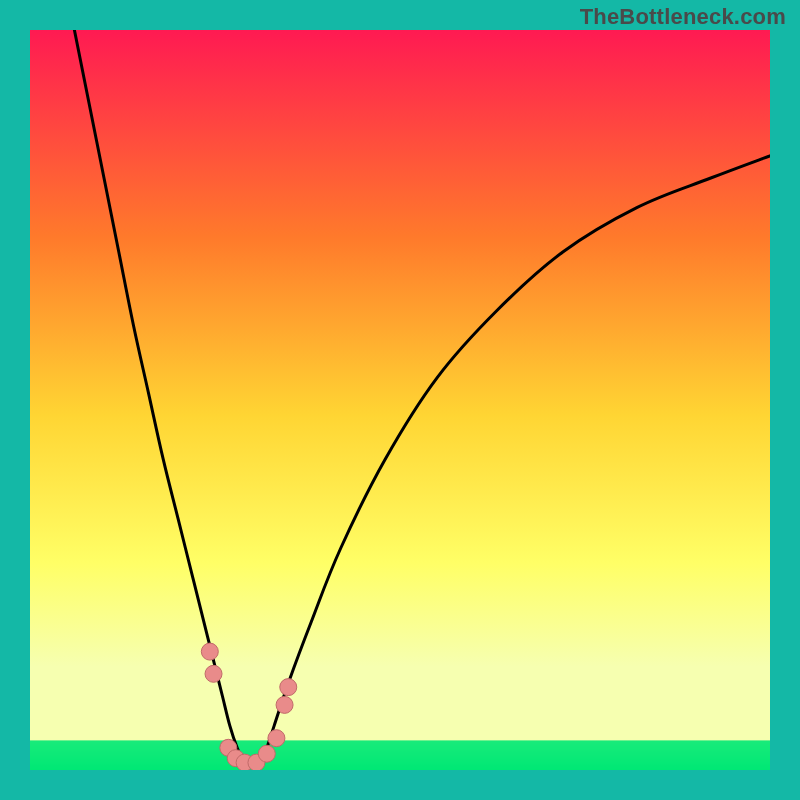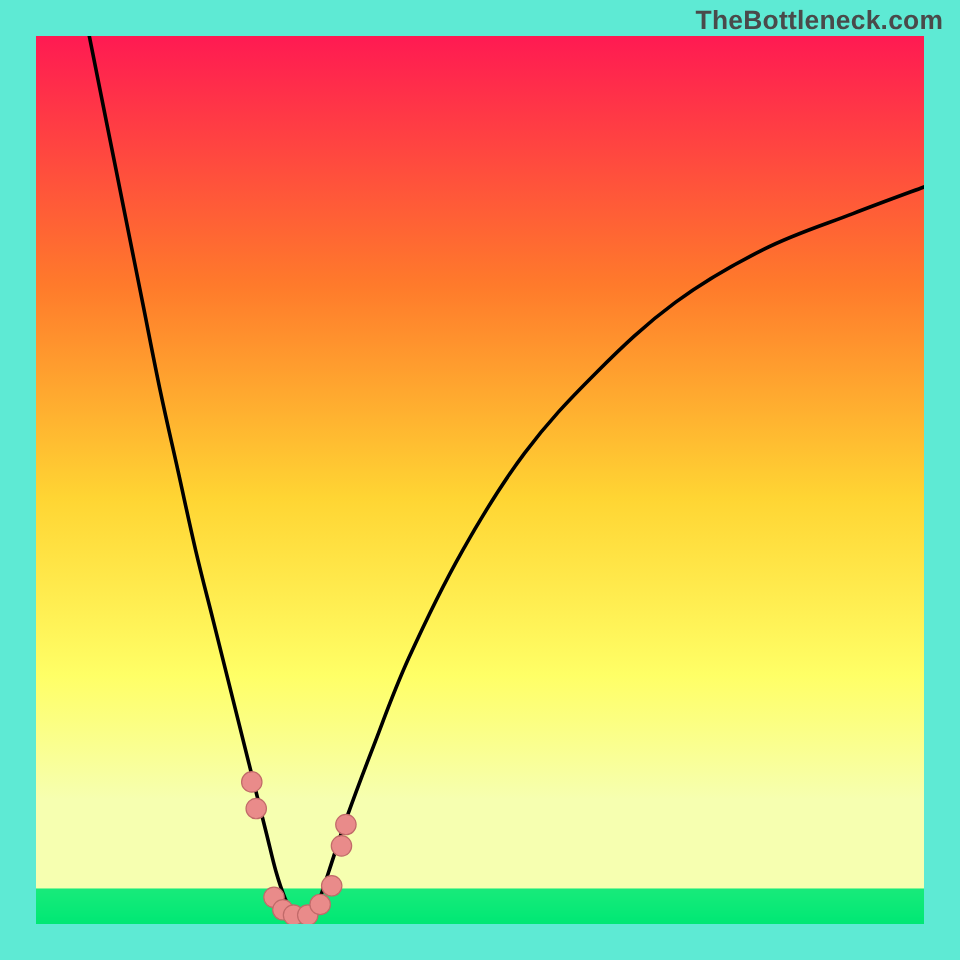--- a/index.html
+++ b/index.html
@@ -8,21 +8,21 @@
     width: 800px;
     height: 800px;
     background: #000000;
     overflow: hidden;
     font-family: Arial, Helvetica, sans-serif;
   }
   .stage {
     position: relative;
     width: 800px;
     height: 800px;
-    background: #5eead4;
+    background: #14b8a6;
   }
   .watermark {
     position: absolute;
     top: 4px;
     right: 14px;
     color: #4a4a4a;
     font-size: 22px;
     font-weight: 600;
     letter-spacing: 0.2px;
     z-index: 10;

